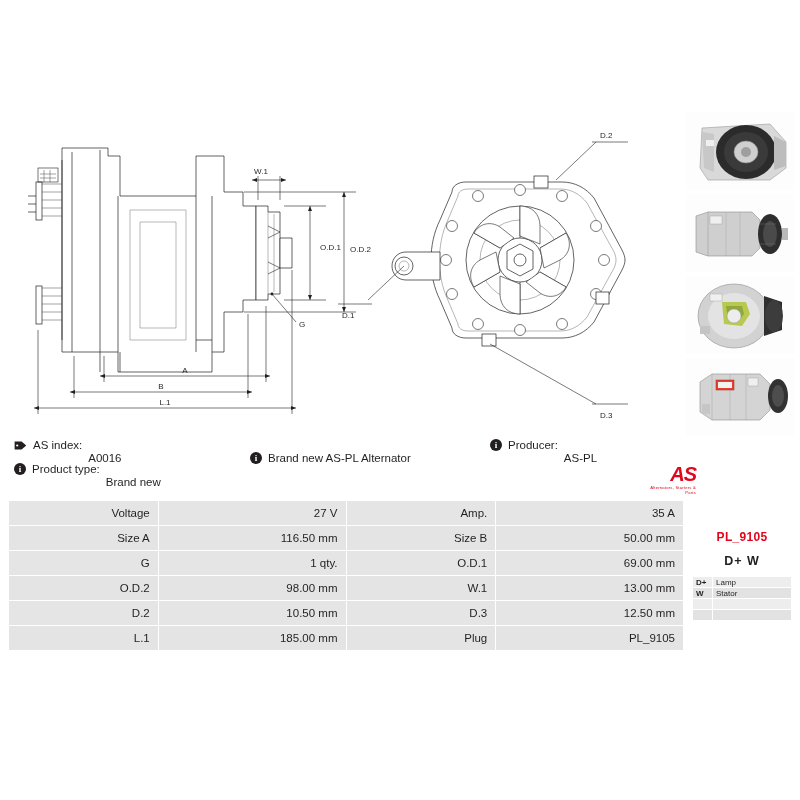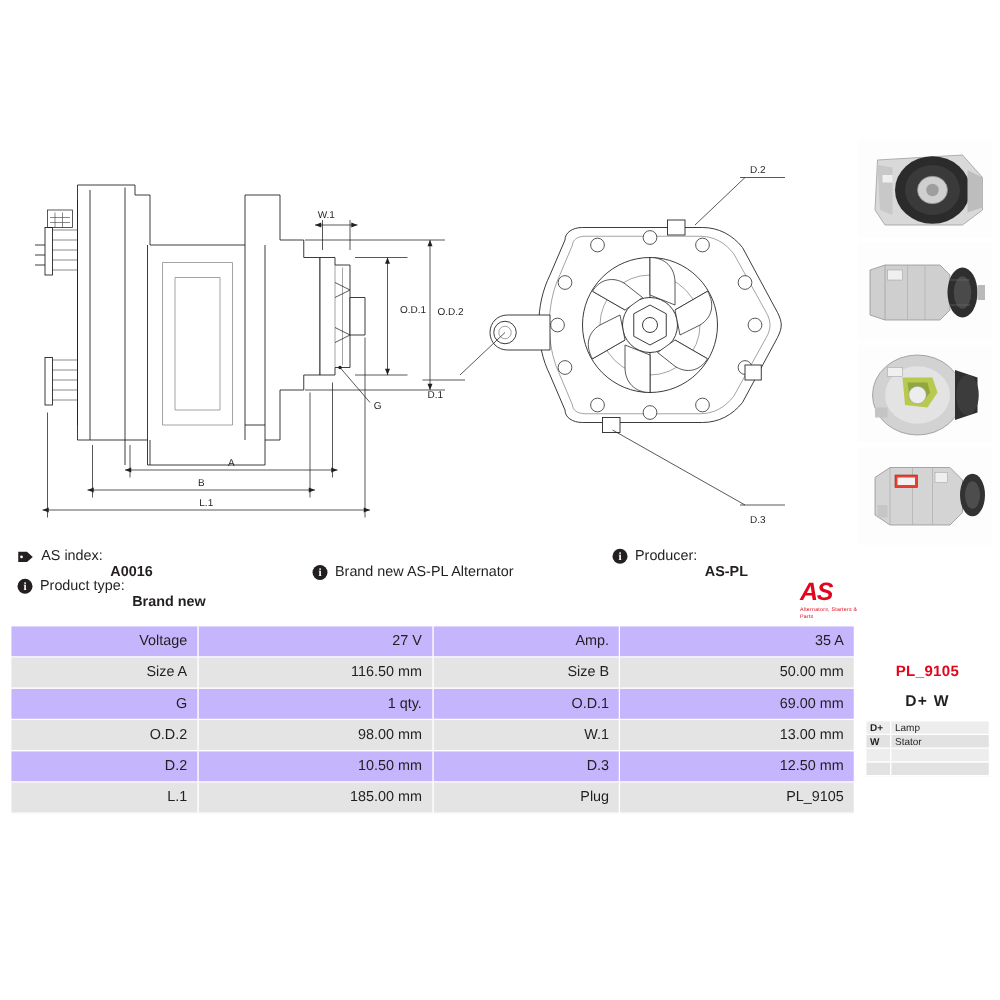--- a/index.html
+++ b/index.html
@@ -53,21 +53,21 @@
   .info-cell {
     display: flex;
     align-items: center;
     gap: 6px;
     white-space: nowrap;
   }
   .c1 { width: 236px; }
   .c2 { width: 240px; }
   .c3 { width: 190px; }
   .info-label { color: #231f20; }
-  .info-strong { font-weight: bold; color: #231f20; margin-top: 26px; }
+  .info-strong { font-weight: normal; color: #231f20; margin-top: 26px; }
   .std-line {
     color: #e3051b;
     font-weight: bold;
     font-size: 12px;
     letter-spacing: .2px;
   }
 
   .i-icon {
     display: inline-block;
     width: 12px; height: 12px;
@@ -97,21 +97,21 @@
     position: absolute;
     left: 8px; top: 500px;
     width: 676px;
     border-collapse: collapse;
     font-size: 11.5px;
   }
   .spec-table td {
     height: 25px;
     padding: 0 8px;
     border: 1px solid #ffffff;
-    background: #c4b5fd;
+    background: #e5e5e5;
     white-space: nowrap;
   }
   .spec-table tr:nth-child(even) td { background: #e4e4e4; }
   .lbl { text-align: right; width: 150px; color: #231f20; }
   .val { text-align: right; width: 188px; color: #231f20; }
 
   
   .plug-block {
     position: absolute;
     left: 690px; top: 530px;
@@ -145,21 +145,21 @@
   }
   .pin-table td.k { width: 20px; font-weight: bold; }
   .pin-table tr:nth-child(even) td { background: #e2e2e2; }
   .pin-table tr.blank td { background: #ededed; }
 
   
   .aspl-logo {
     position: absolute;
     left: 640px; top: 464px;
     width: 56px;
-    text-align: left;
+    text-align: right;
   }
   .aspl-mark {
     font-family: "Liberation Sans", sans-serif;
     font-weight: bold;
     font-style: italic;
     font-size: 20px;
     color: #e3051b;
     line-height: 20px;
     letter-spacing: -1px;
   }

